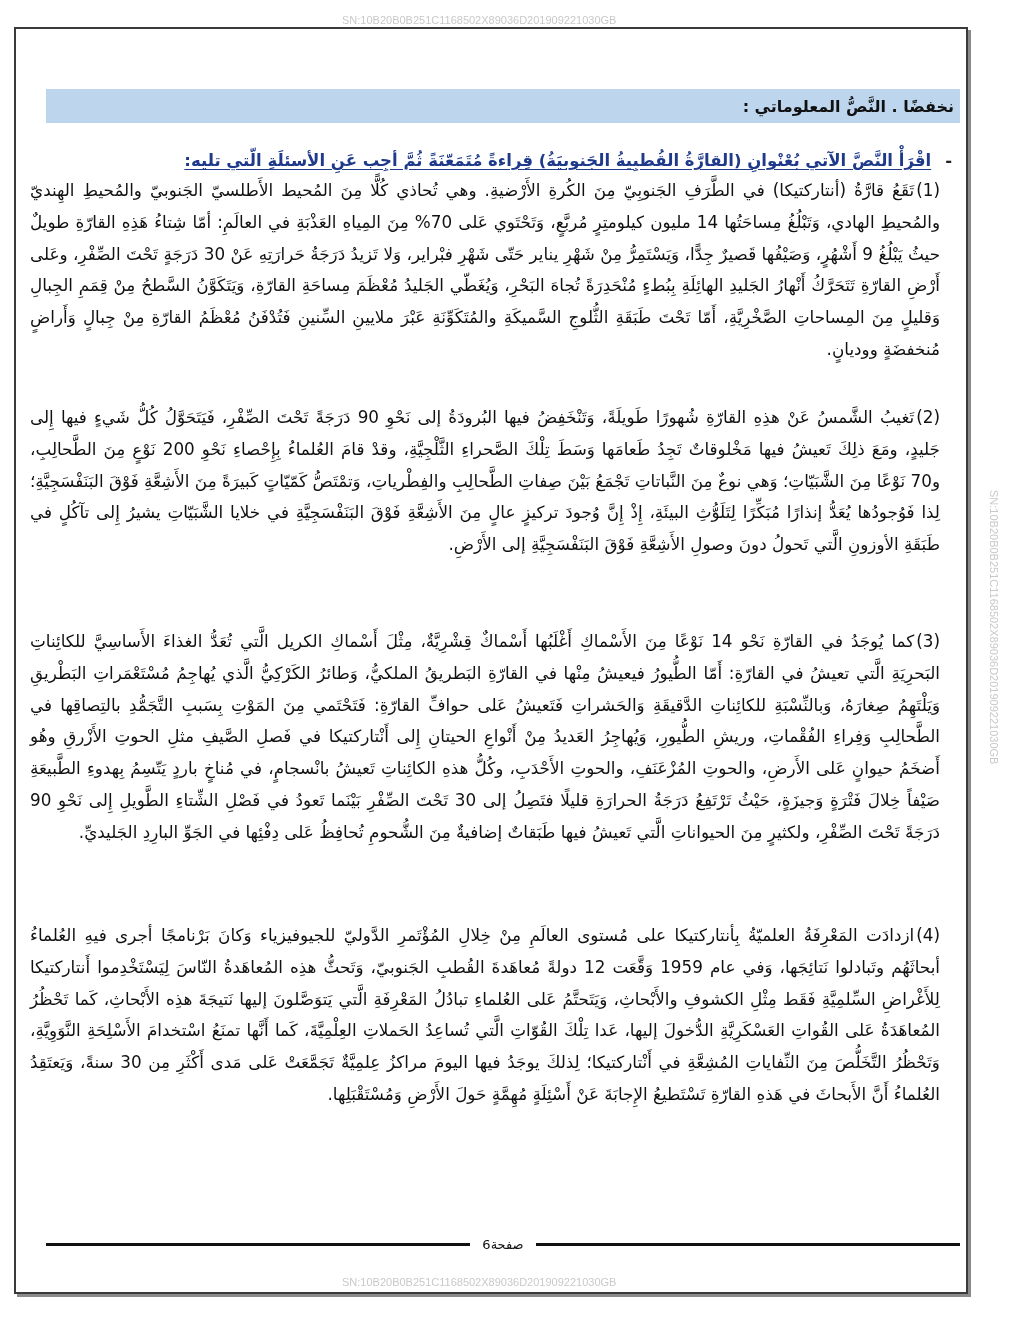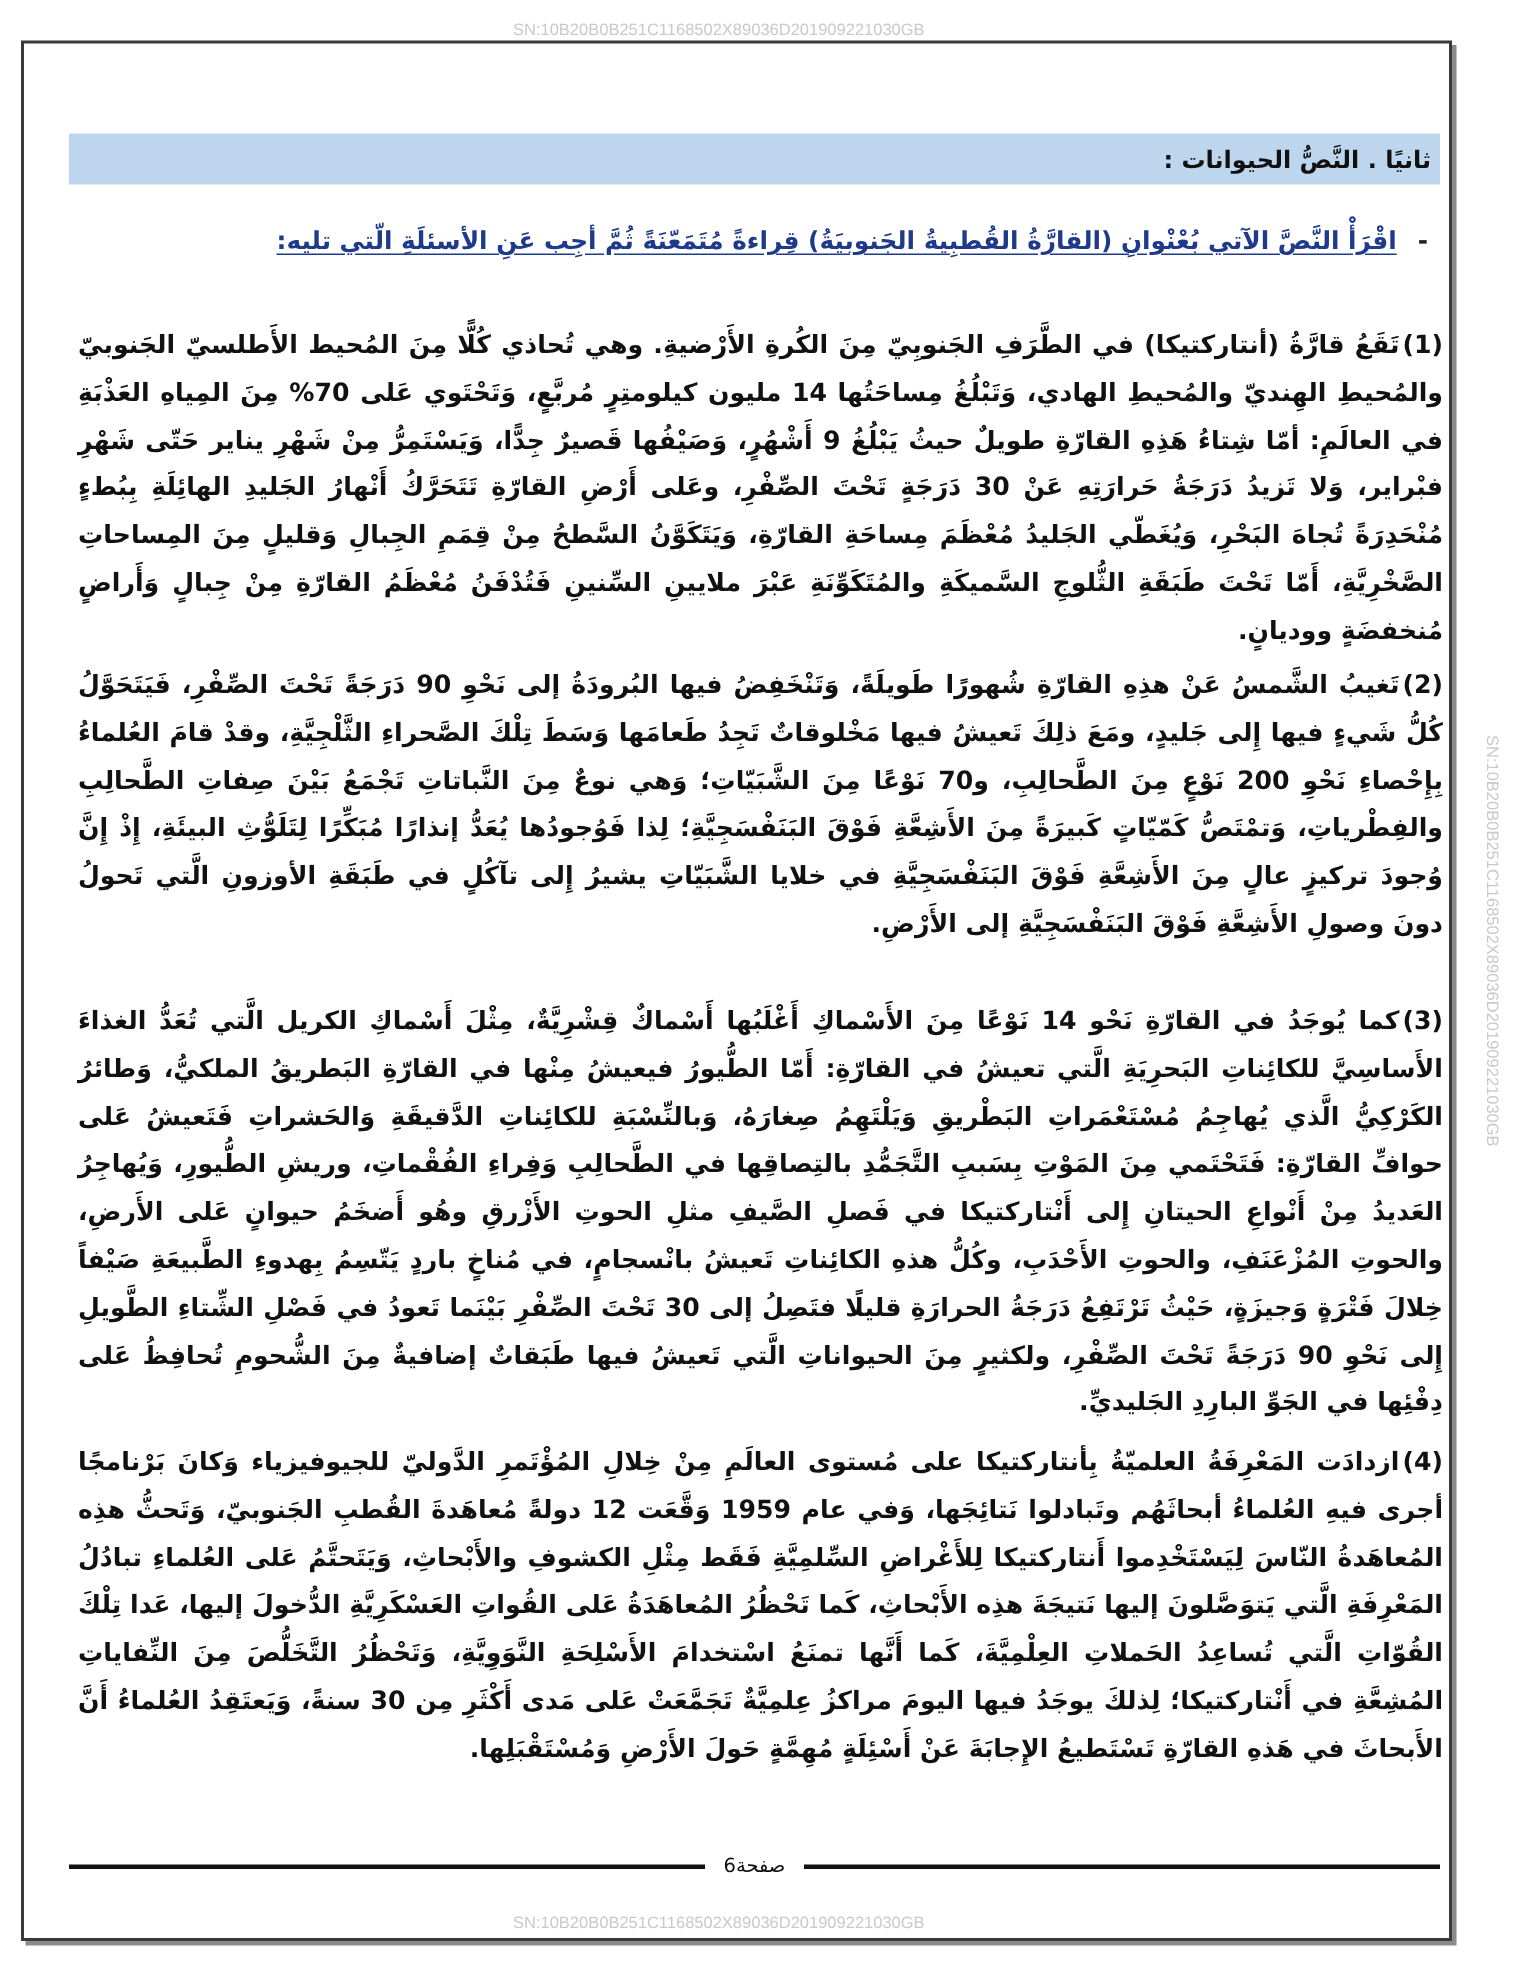--- a/index.html
+++ b/index.html
@@ -9,42 +9,42 @@
     .wm-bottom { top: 1276px; left: 342px; }
     .wm-right { top: 490px; left: 1000px; transform: rotate(90deg); transform-origin: 0 0; }
     .wm-left { top: 830px; left: 20px; transform: rotate(-90deg); transform-origin: 0 0; }
     .page { position: absolute; left: 14px; top: 27px; width: 950px; height: 1263px; border: 2px solid #3a3a3a; box-shadow: 3px 3px 0 #8a8a8a; background: #fff; }
     .header-title { position: absolute; top: 14px; left: 0; right: 0; text-align: center; font-size: 12.5px; font-weight: bold; text-decoration: underline; color: #111; }
     .section-bar { position: absolute; top: 60px; left: 30px; width: 914px; height: 34px; background: #bdd6ee; display: flex; align-items: center; }
     .section-bar span { font-size: 16px; font-weight: bold; color: #111; padding-right: 6px; }
     .instruction { position: absolute; top: 122px; right: 14px; width: 900px; font-size: 16.5px; font-weight: bold; color: #1f3a8a; text-align: right; }
     .instruction .dash { color: #222; margin-left: 14px; }
     .instruction u { text-underline-offset: 3px; }
-    .para { position: absolute; right: 4px; width: 910px; font-size: 16.8px; font-weight: bold; color: #111; line-height: 31.8px; text-align: justify; text-align-last: right; margin-top: 39px; }
+    .para { position: absolute; right: 26px; width: 910px; font-size: 16.8px; font-weight: normal; color: #111; line-height: 31.8px; text-align: justify; text-align-last: right; }
     .para .num { margin-left: 2px; }
     .para .body { }
     .p1 { top: 146px; }
     .p2 { top: 373px; }
     .p3 { top: 597px; }
     .p4 { top: 891px; }
     .footer { position: absolute; top: 1205px; left: 30px; width: 914px; height: 20px; display: flex; align-items: center; }
     .footer .rule { flex: 1; height: 3px; background: #111; }
     .footer .pg { font-size: 13px; color: #111; padding: 0 12px; }
   </style>
 </head>
 <body>
 
 <div class="wm wm-top">SN:10B20B0B251C1168502X89036D201909221030GB</div>
 <div class="wm wm-right">SN:10B20B0B251C1168502X89036D201909221030GB</div>
 <div class="wm wm-left">SN:10B20B0B251C1168502X89036D201909221030GB</div>
 
 <div class="page">
 
   <div class="section-bar">
-    <span>ثانيًا . النَّصُّ الحيوانات :</span>
+    <span>نخفضًا . النَّصُّ المعلوماتي :</span>
   </div>
 
   <div class="instruction">
     <span class="dash">-</span><u>اقْرَأْ النَّصَّ الآتي بُعْنْوانِ (القارَّةُ القُطبِيةُ الجَنوبيَةُ) قِراءةً مُتَمَعّنَةً ثُمَّ أجِب عَنِ الأسئلَةِ الّتي تليه:</u>
   </div>
 
   <div class="para p1">
     <span class="num">(1)</span><span class="body">تَقَعُ قارَّةُ (أنتاركتيكا) في الطَّرَفِ الجَنوبِيّ مِنَ الكُرةِ الأَرْضيةِ. وهي تُحاذي كُلًّا مِنَ المُحيط الأَطلسيّ الجَنوبيّ والمُحيطِ الهِنديّ والمُحيطِ الهادي، وَتَبْلُغُ مِساحَتُها 14 مليون كيلومتِرٍ مُربَّعٍ، وَتَحْتَوي عَلى 70% مِنَ المِياهِ العَذْبَةِ في العالَمِ: أمّا شِتاءُ هَذِهِ القارّةِ طويلٌ حيثُ يَبْلُغُ 9 أَشْهُرٍ، وَصَيْفُها قَصيرٌ جِدًّا، وَيَسْتَمِرُّ مِنْ شَهْرِ يناير حَتّى شَهْرِ فبْراير، وَلا تَزيدُ دَرَجَةُ حَرارَتِهِ عَنْ 30 دَرَجَةٍ تَحْتَ الصِّفْرِ، وعَلى أَرْضِ القارّةِ تَتَحَرَّكُ أَنْهارُ الجَليدِ الهائِلَةِ بِبُطءٍ مُنْحَدِرَةً تُجاهَ البَحْرِ، وَيُغَطّي الجَليدُ مُعْظَمَ مِساحَةِ القارّةِ، وَيَتَكَوَّنُ السَّطحُ مِنْ قِمَمِ الجِبالِ وَقليلٍ مِنَ المِساحاتِ الصَّخْرِيَّةِ، أَمّا تَحْتَ طَبَقَةِ الثُّلوجِ السَّميكَةِ والمُتَكَوِّنَةِ عَبْرَ ملايينِ السِّنينِ فَتُدْفَنُ مُعْظَمُ القارّةِ مِنْ جِبالٍ وَأَراضٍ مُنخفضَةٍ ووديانٍ.</span>
   </div>
 

